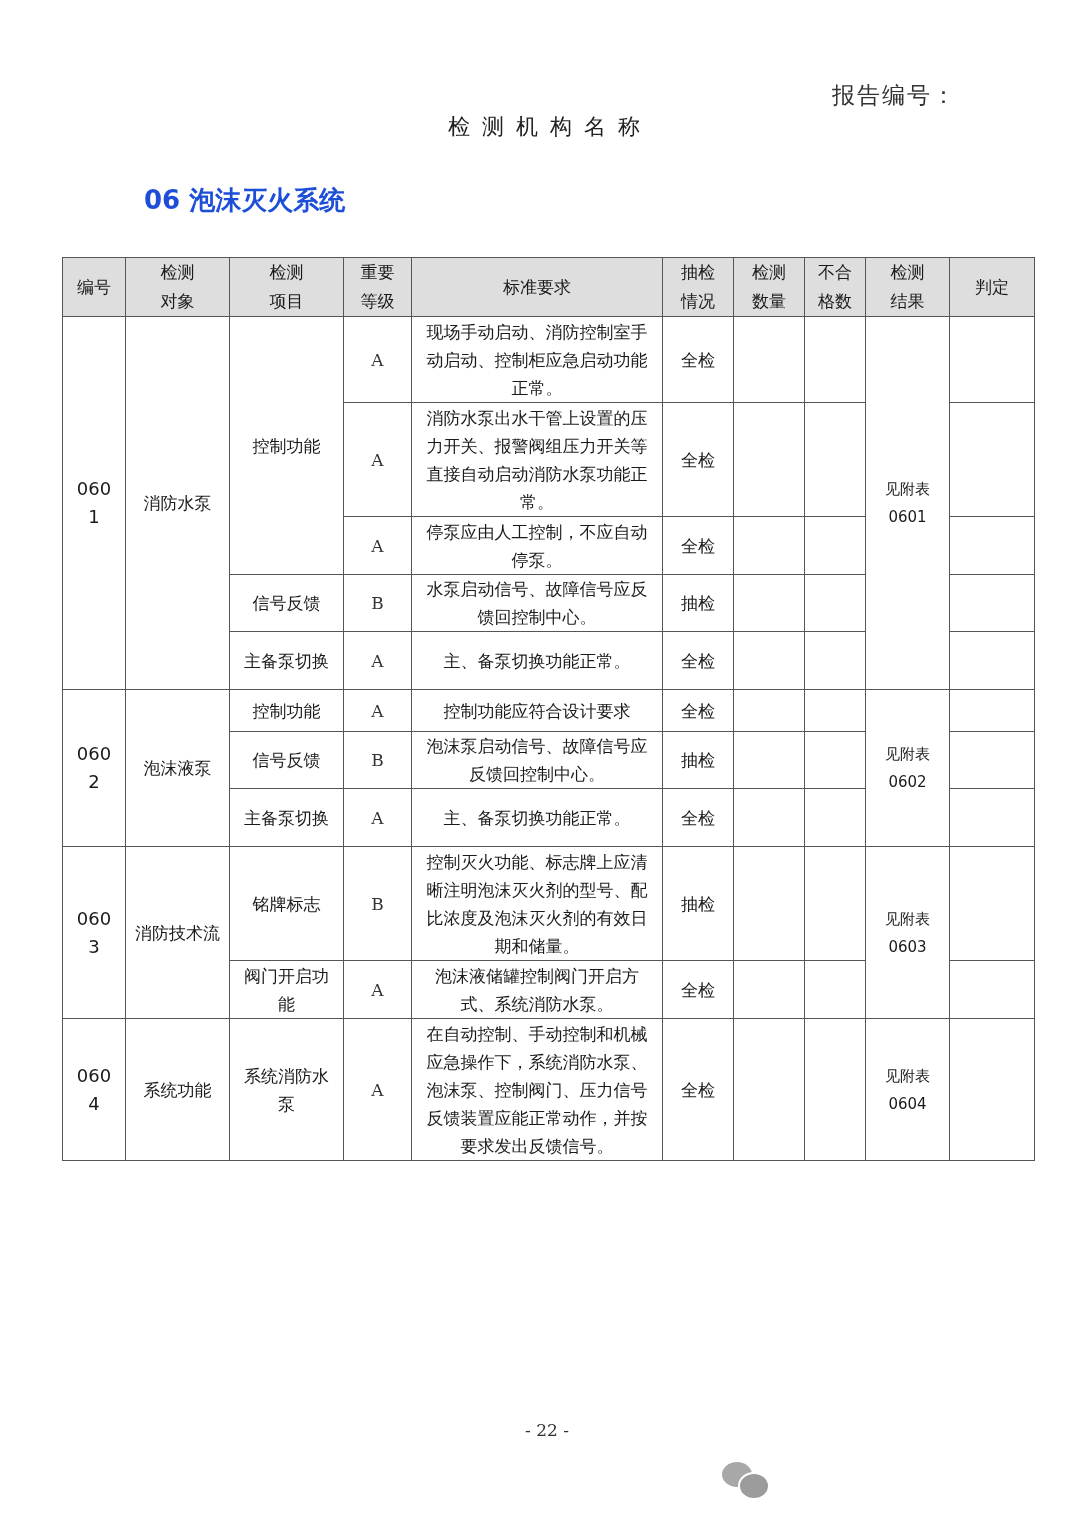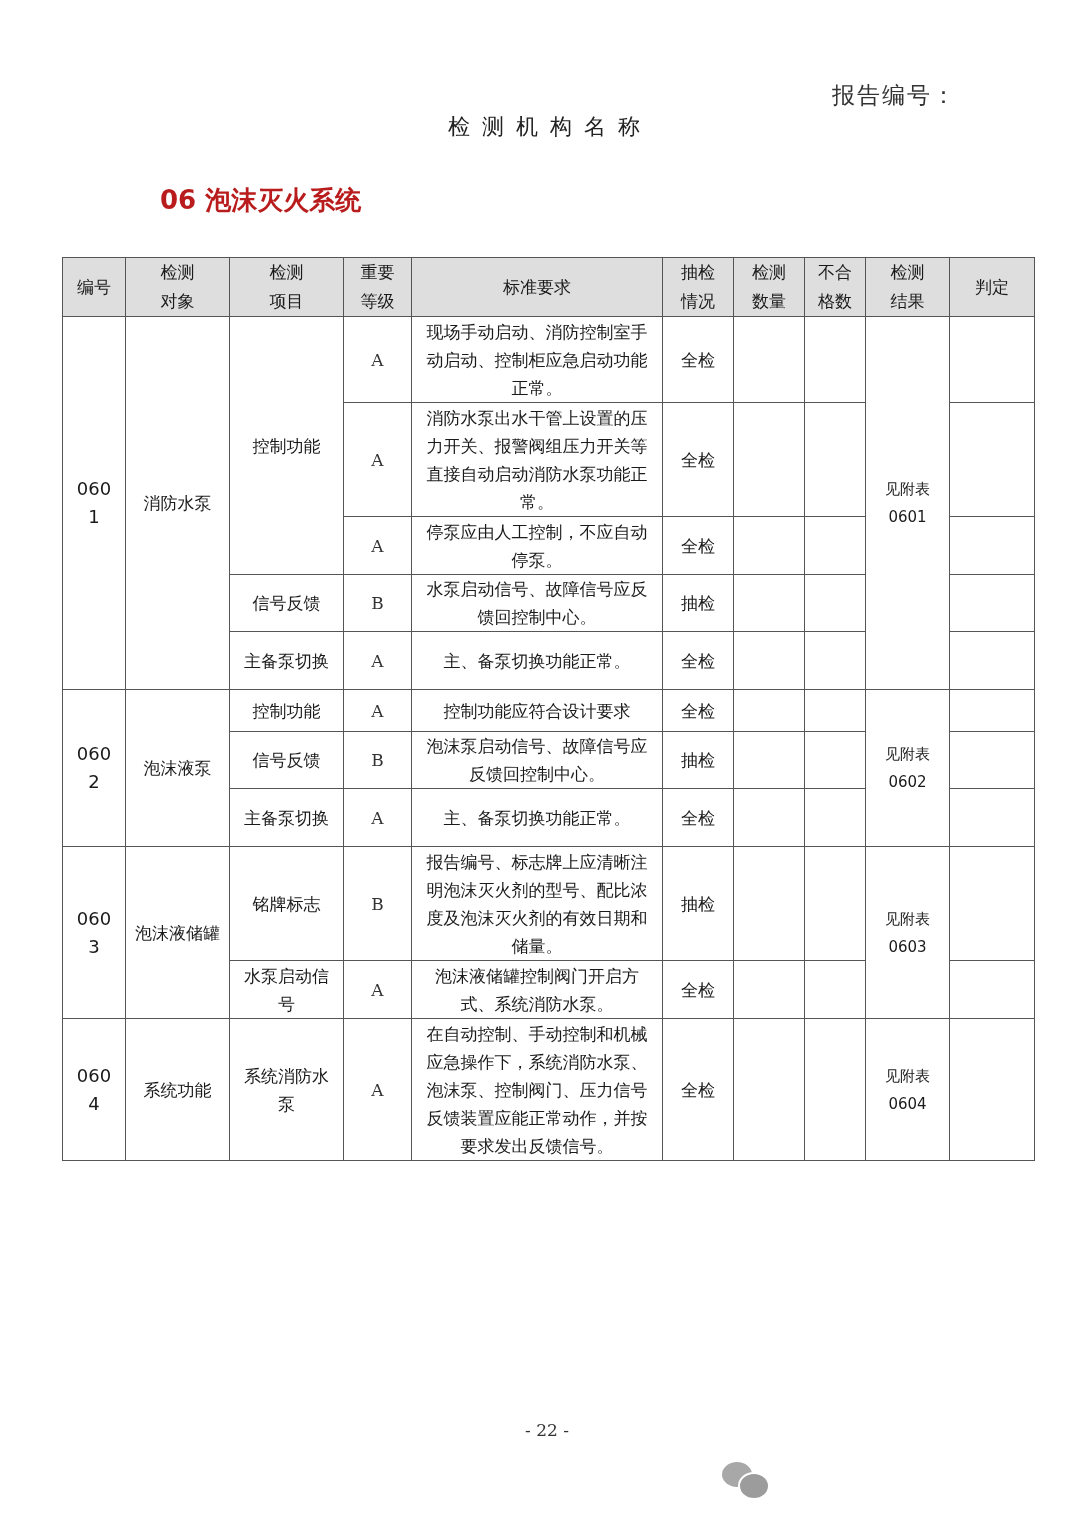--- a/index.html
+++ b/index.html
@@ -1,20 +1,20 @@
 <!DOCTYPE html>
 <html><head>
 <meta charset="utf-8">
 <style>
   html, body { margin:0; padding:0; background:#ffffff; }
   body { width:1080px; height:1527px; position:relative; overflow:hidden;
          font-family:"DejaVu Sans", sans-serif; color:#1a1a1a; }
   .report-no { position:absolute; left:832px; top:80px; font-size:23px; letter-spacing:2px; color:#333; font-family:"DejaVu Serif", serif; }
   .org-name { position:absolute; left:0; width:1100px; top:112px; text-align:center; font-size:22px; letter-spacing:12px; font-family:"DejaVu Serif", serif; color:#222; }
-  .section-title { position:absolute; left:160px; top:183px; font-size:26px; font-weight:bold; color:#b91c1c; }
+  .section-title { position:absolute; left:144px; top:183px; font-size:26px; font-weight:bold; color:#1d4ed8; }
   table.main { position:absolute; left:62px; top:257px; border-collapse:collapse; table-layout:fixed; width:972px; }
   table.main td, table.main th { border:1.2px solid #555; padding:0 6px; text-align:center; vertical-align:middle; font-size:17px; line-height:28px; font-weight:normal; }
   table.main th { background:#dedede; font-family:"DejaVu Serif", serif; font-size:17px; line-height:29px; }
   td.req { text-align:left; padding:0 8px !important; }
   td.grade { font-family:"DejaVu Serif", serif; color:#333; }
   td.code { font-size:18px !important; }
   td.result { font-size:15px !important; line-height:28px !important;margin-top:47px; }
   .page-num { position:absolute; left:0; width:1094px; top:1420px; text-align:center; font-size:17px; font-family:"DejaVu Serif", serif; color:#333; }
   .watermark { position:absolute; left:722px; top:1462px; display:flex; align-items:center; color:#9a9a9a; font-size:28px; letter-spacing:2px; }
   .wm-icon { width:46px; height:36px; position:relative; margin-right:10px; }
@@ -142,33 +142,33 @@
       <td class="req">主、备泵切换功能正常。</td>
       <td>全检</td>
       <td></td>
       <td></td>
       <td></td>
     </tr>
 
     <tr style="height:114px">
       <td rowspan="2" class="code"><span class="wrap-code" style="white-space: pre-line;">060
 3</span></td>
-      <td rowspan="2">泡沫液储罐</td>
+      <td rowspan="2">消防技术流</td>
       <td>铭牌标志</td>
       <td class="grade">B</td>
-      <td class="req">报告编号、标志牌上应清晰注明泡沫灭火剂的型号、配比浓度及泡沫灭火剂的有效日期和储量。</td>
+      <td class="req">控制灭火功能、标志牌上应清晰注明泡沫灭火剂的型号、配比浓度及泡沫灭火剂的有效日期和储量。</td>
       <td>抽检</td>
       <td></td>
       <td></td>
       <td rowspan="2" class="result"><span class="hdr" style="white-space: pre-line;">见附表
 0603</span></td>
       <td></td>
     </tr>
     <tr style="height:58px">
-      <td>水泵启动信号</td>
+      <td>阀门开启功能</td>
       <td class="grade">A</td>
       <td class="req">泡沫液储罐控制阀门开启方式、系统消防水泵。</td>
       <td>全检</td>
       <td></td>
       <td></td>
       <td></td>
     </tr>
 
     <tr style="height:142px">
       <td class="code"><span class="wrap-code" style="white-space: pre-line;">060

